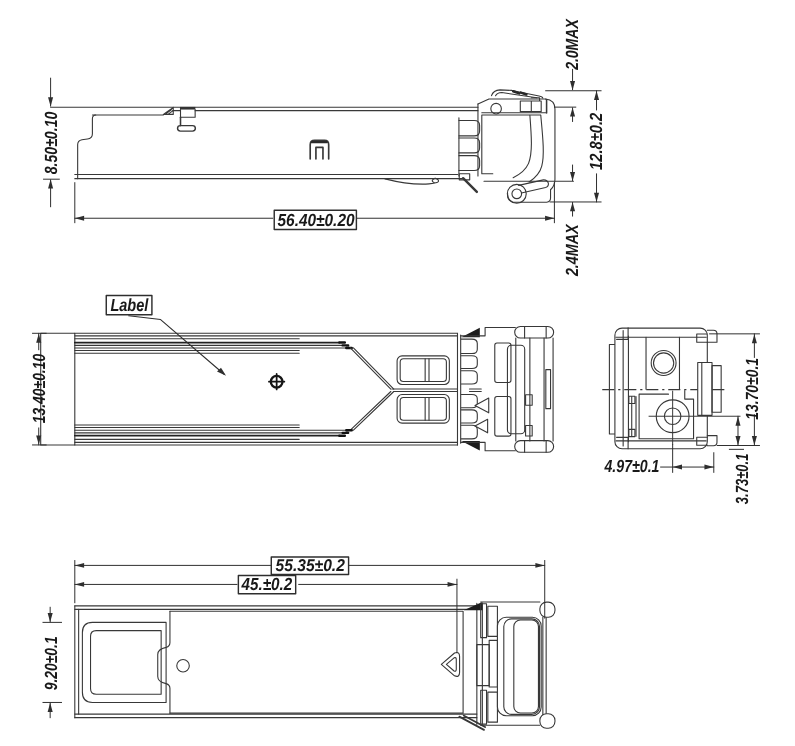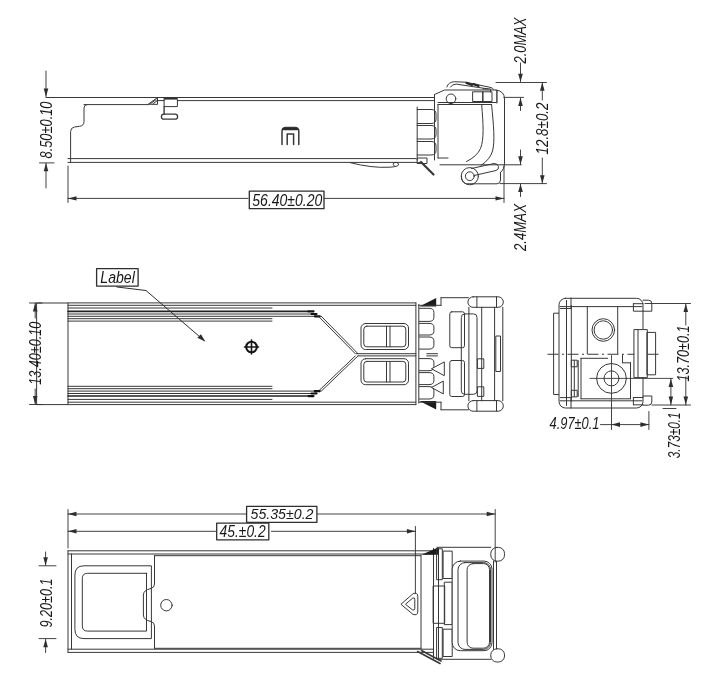--- a/index.html
+++ b/index.html
@@ -1,16 +1,16 @@
 <!DOCTYPE html>
 <html><head>
 <meta charset="utf-8">
 <style>
   html,body{margin:0;padding:0;background:#ffffff;}
-  .wrap{width:723px;height:678px;position:relative;background:#ffffff;}
+  .wrap{width:723px;height:678px;position:relative;background:#ffffff;font-weight:bold;}
   svg{display:block;}
   text{font-family:"Liberation Sans",sans-serif;font-style:italic;fill:#191919;}
 </style>
 </head>
 <body>
 <div class="wrap">
 <svg width="723" height="678" viewBox="0 0 723 678">
 <defs>
 </defs>
 

